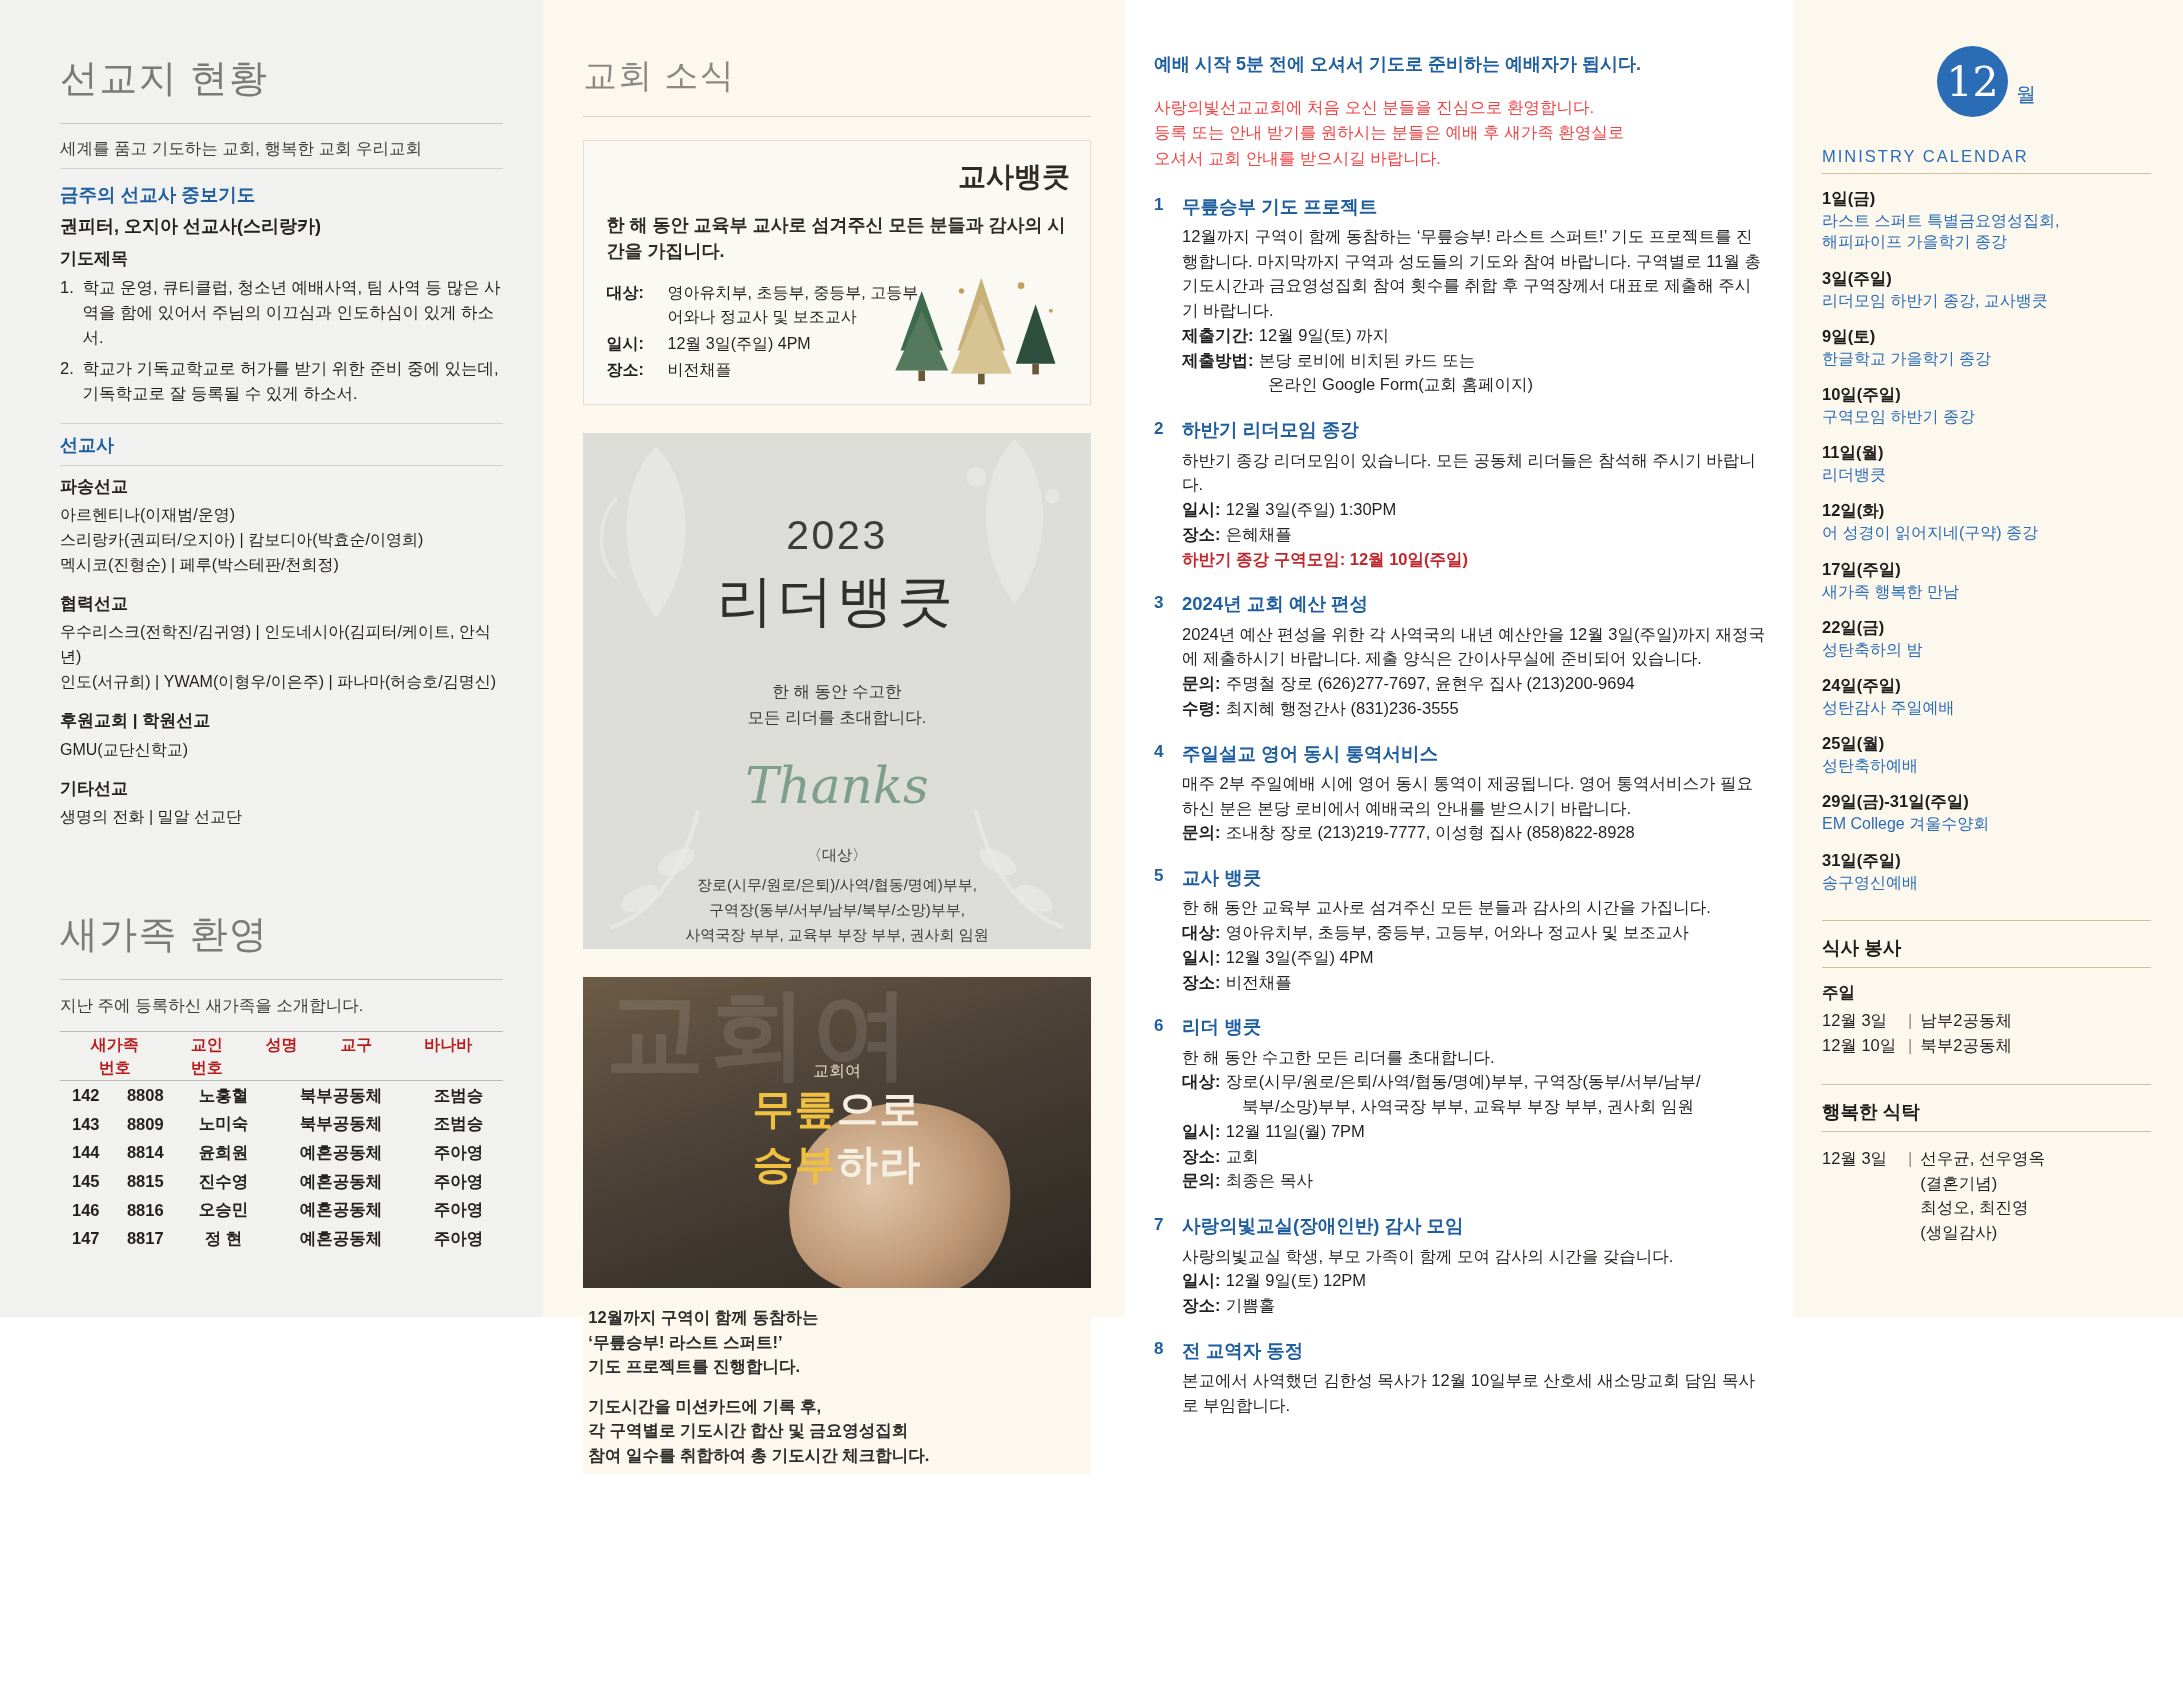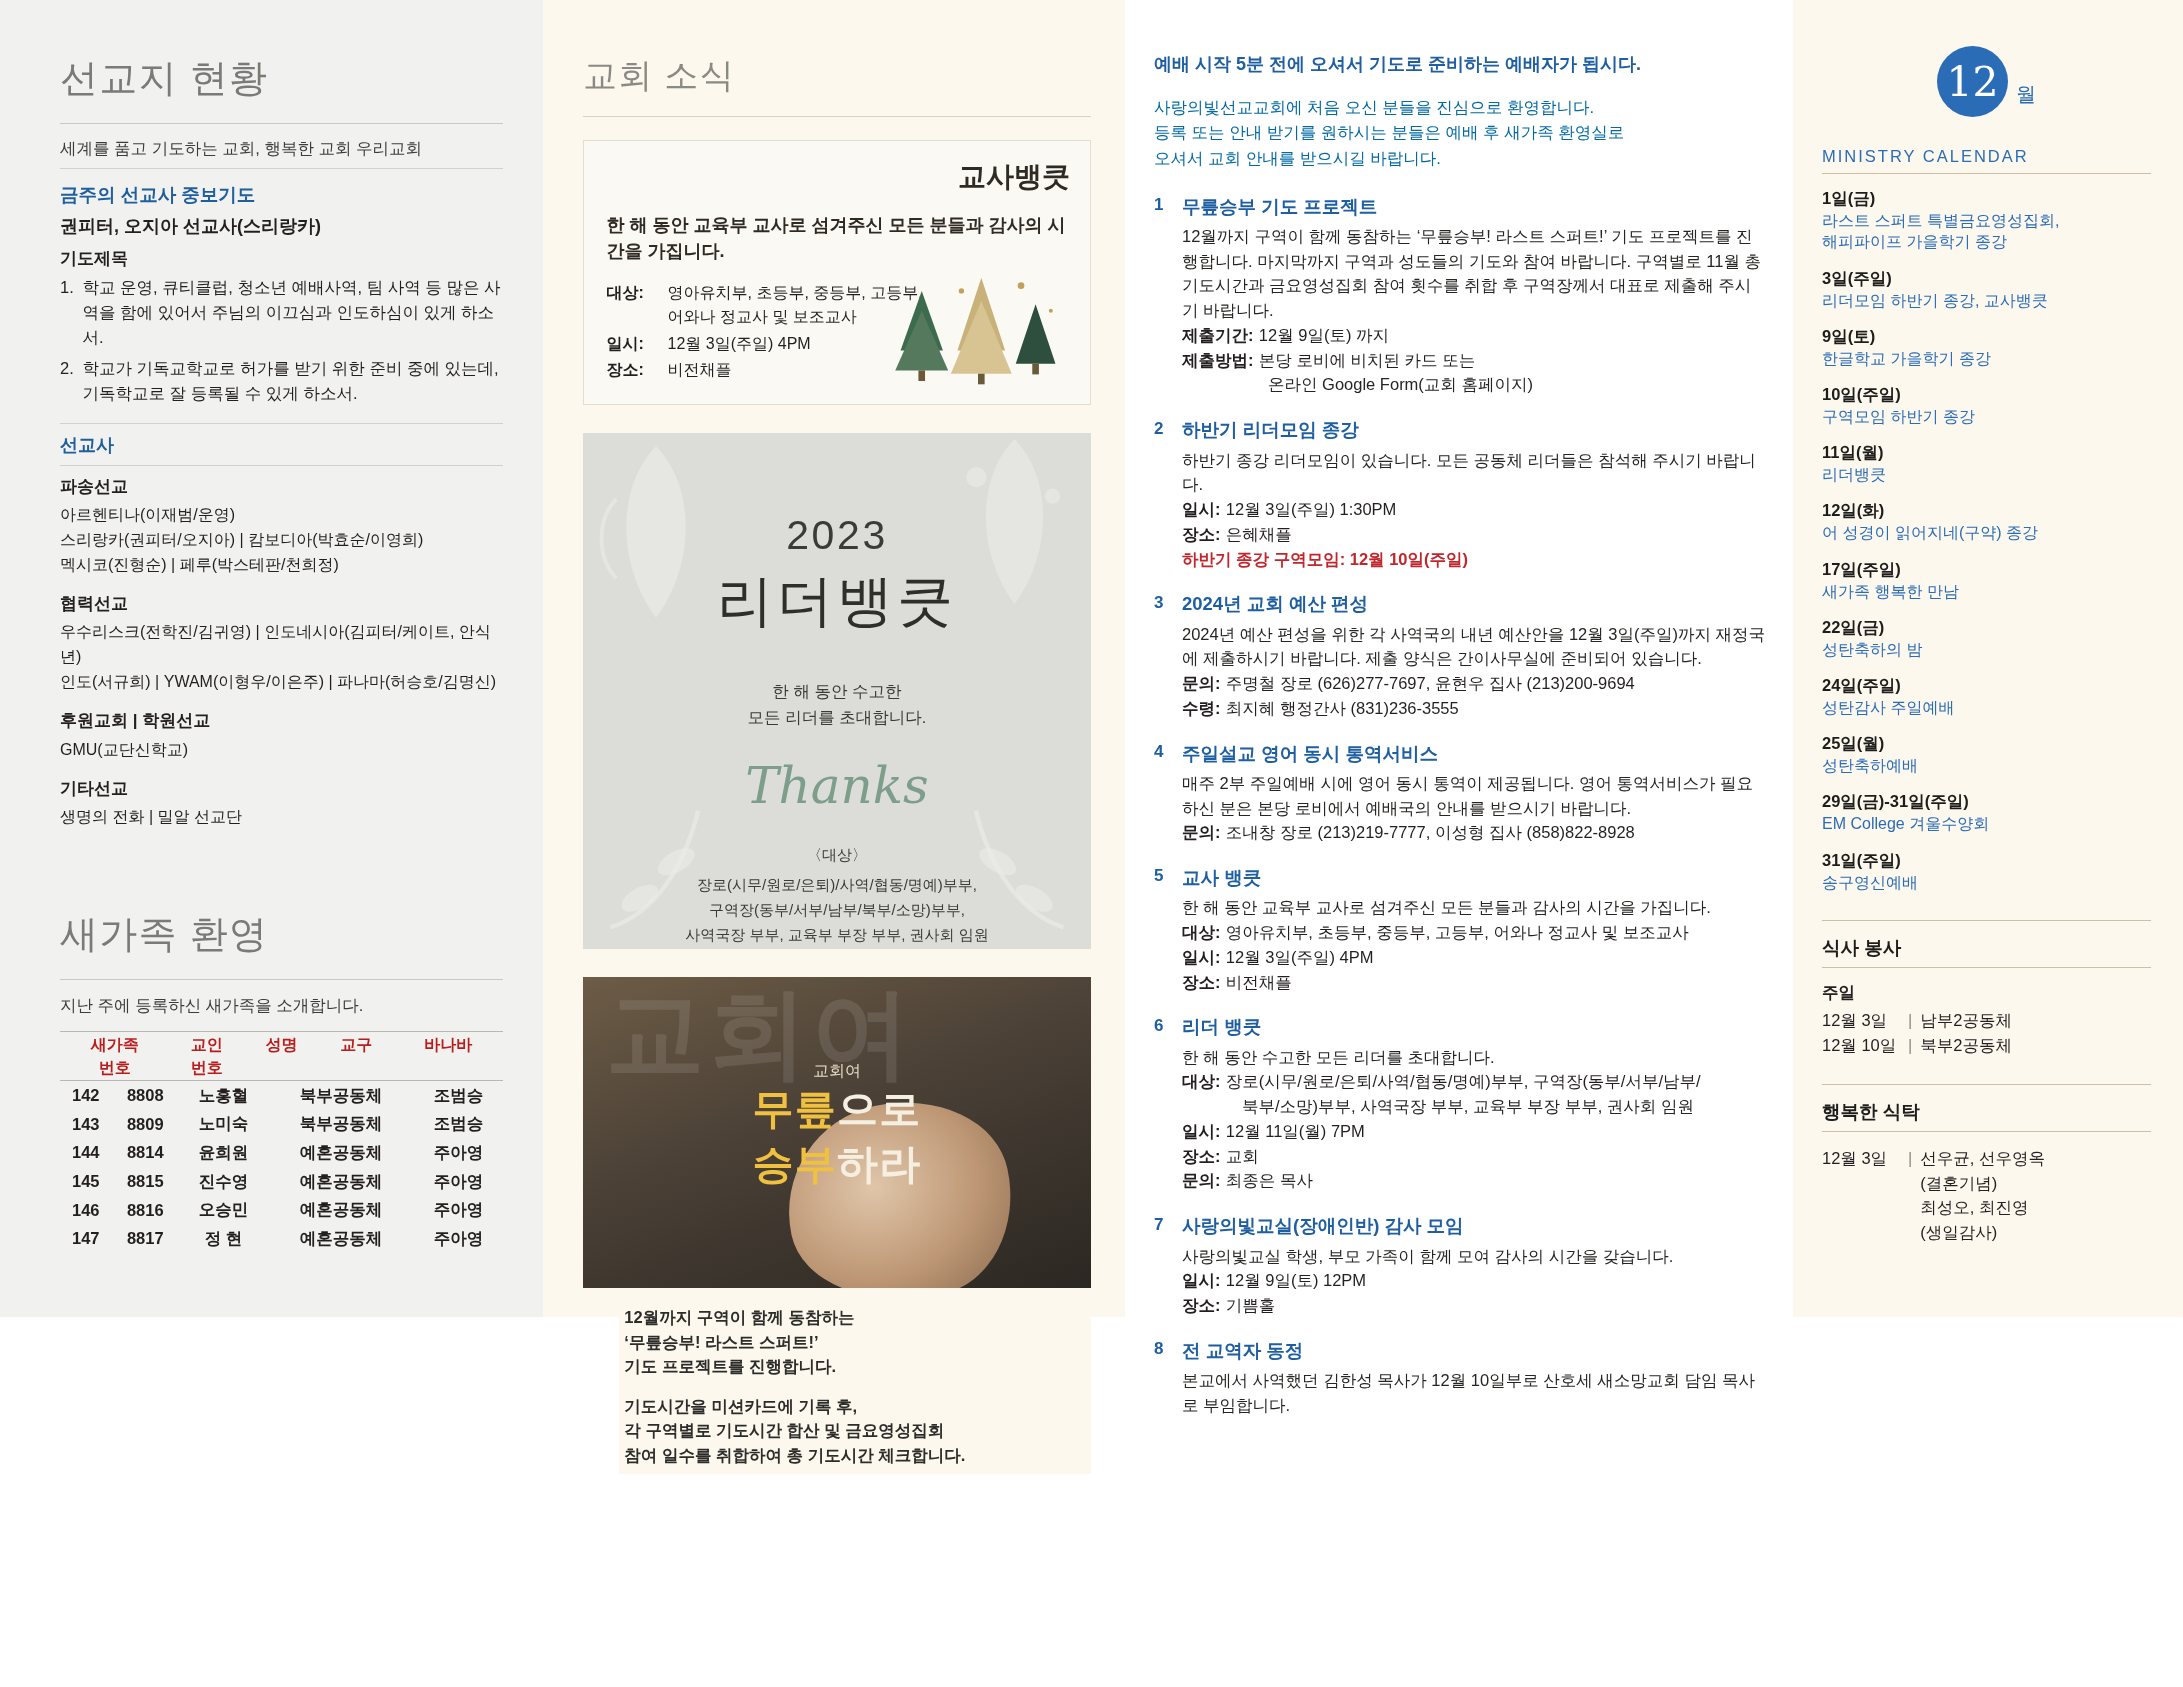--- a/index.html
+++ b/index.html
@@ -116,32 +116,32 @@
   .hand {
     position:absolute; right: 79px; bottom: -13.2px; width: 225px; height: 198px;
     background: radial-gradient(ellipse at 40% 40%, #e8cdb0 0%, #c49c78 55%, #8a6b4e 100%);
     border-radius: 48% 52% 40% 60% / 55% 45% 55% 45%;
     transform: rotate(-12deg);
     opacity: .95;
   }
   .c3-text {
     background: #fdf8ee;
     padding: 17px 2.6px 6.6px 5.3px;
-    font-size: 16.5px; line-height: 1.5; font-weight: bold; color:#2c2c2a;margin-left:36px;
+    font-size: 16.5px; line-height: 1.5; font-weight: bold; color:#2c2c2a;
   }
   .c3-text .p2 { margin-top: 14.6px; }
 
   
   .col-ann {
     width: 668px;
     background: #ffffff;
     padding: 52px 26.5px 0 29px;
   }
   .ann-top { color:#1f5fa0; font-weight: bold; font-size: 18px; margin-bottom: 18.5px; }
-  .ann-welcome { font-size: 16.5px; line-height: 1.55; margin-bottom: 22.5px; color:#0369a1; }
+  .ann-welcome { font-size: 16.5px; line-height: 1.55; margin-bottom: 22.5px; color:#ef4444; }
   .ann-item { display: flex; margin-bottom: 20px; }
   .ann-num { width: 28px; flex: none; color:#1f5fa0; font-size: 17px; font-weight: bold; padding-top: 1.3px; }
   .ann-body { flex: 1; }
   .ann-title { color:#1f5fa0; font-size: 18.5px; font-weight: bold; margin-bottom: 5.3px; }
   .ann-p { font-size: 16.5px; line-height: 1.5; color:#262523; }
   .ann-kv { font-size: 16.5px; line-height: 1.5; display:flex;align-items:center; }
   .ann-kv .k { font-weight: bold; flex: none; margin-right: 5.3px; }
   .ann-red { color:#c0272d; font-weight: bold; }
   .indent { padding-left: 86px; }
 

